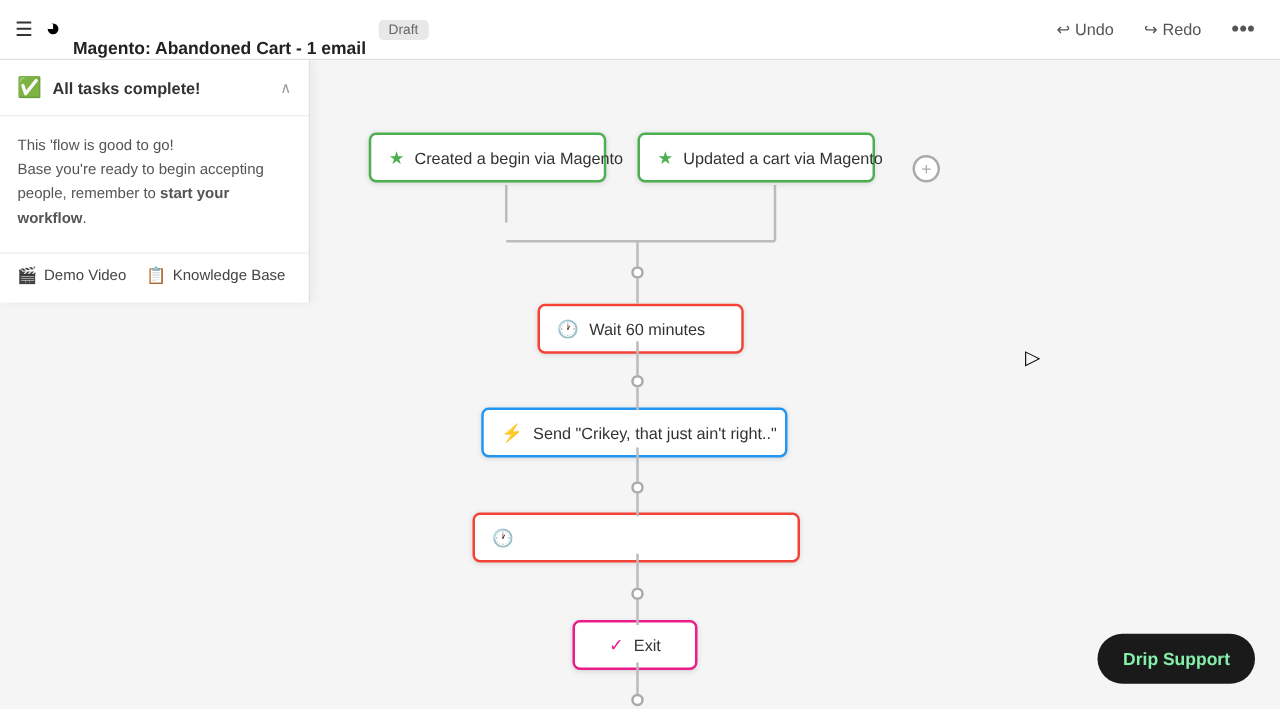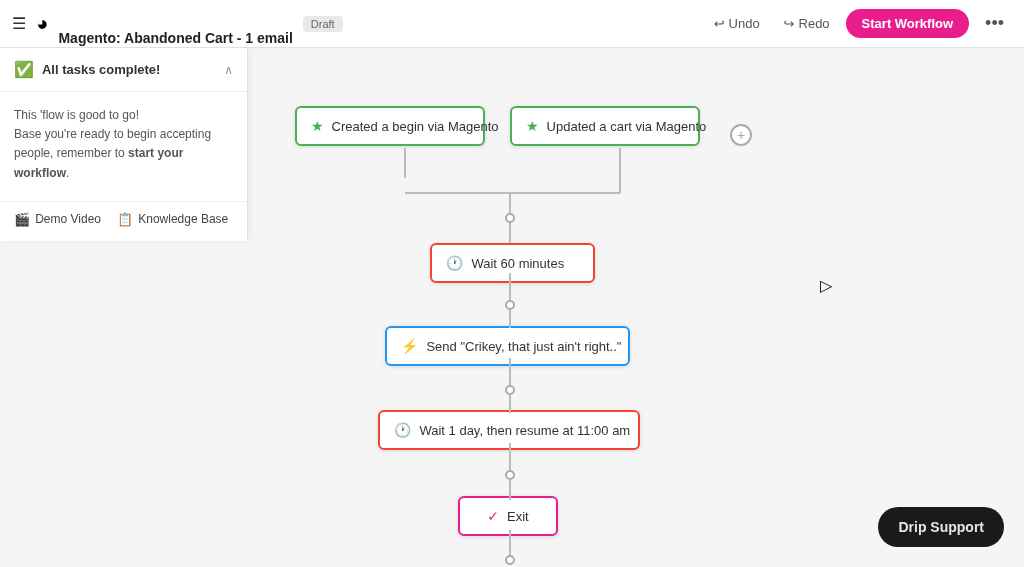--- a/index.html
+++ b/index.html
@@ -106,21 +106,21 @@
 
     
     .connector-svg {
       position: absolute; top: 0; left: 0; width: 100%; height: 100%;
       pointer-events: none; z-index: 1;
     }
 
     
     .drip-support {
       position: absolute; bottom: 20px; right: 20px;
-      background: #1a1a1a; color: #e5e5e5; border: none;
+      background: #1a1a1a; color: #86efac; border: none;
       border-radius: 24px; padding: 12px 20px;
       font-size: 14px; font-weight: 600; cursor: pointer;
       z-index: 100;
     }
   </style>
 </head>
 <body>
 
 <div class="topbar">
   <div class="topbar-left">
@@ -131,21 +131,20 @@
   </div>
   <div class="topbar-right">
     <button class="btn-undo-redo">
       <span>↩</span>
       <span>Undo</span>
     </button>
     <button class="btn-undo-redo">
       <span>↪</span>
       <span>Redo</span>
     </button>
-    <button class="btn-start-workflow">Start Workflow</button>
     <button class="btn-more">•••</button>
   </div>
 </div>
 
 <div class="main">
 
   <div class="sidebar-panel">
     <div class="panel-header">
       <div class="panel-title-row">
         <span class="check-circle">✅</span>
@@ -223,21 +222,20 @@
 
     <div class="flow-node node-send" style="left:385px; top:278px; width:245px;">
       <span class="node-icon node-icon-blue">⚡</span>
       <span>Send "Crikey, that just ain't right.."</span>
     </div>
 
     <div class="dot" style="left:505px; top:337px;"></div>
 
     <div class="flow-node node-wait" style="left:378px; top:362px; width:262px;">
       <span class="node-icon node-icon-red">🕐</span>
-      <span>Wait 1 day, then resume at 11:00 am</span>
     </div>
 
     <div class="dot" style="left:505px; top:422px;"></div>
 
     <div class="flow-node node-exit" style="left:458px; top:448px; width:100px; justify-content:center;">
       <span class="node-icon node-icon-pink">✓</span>
       <span>Exit</span>
     </div>
 
     <div class="dot" style="left:505px; top:507px;"></div>

